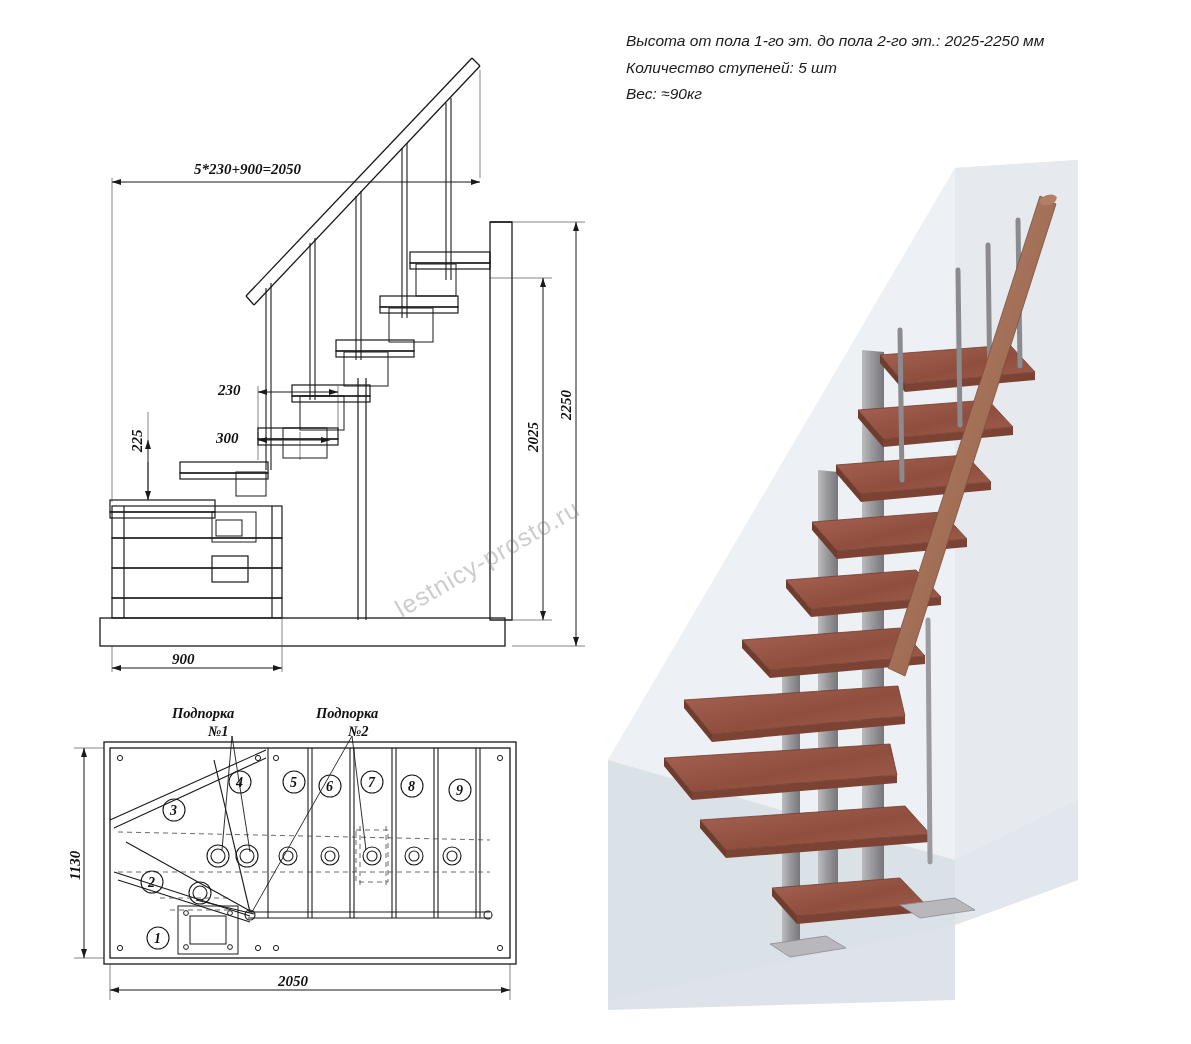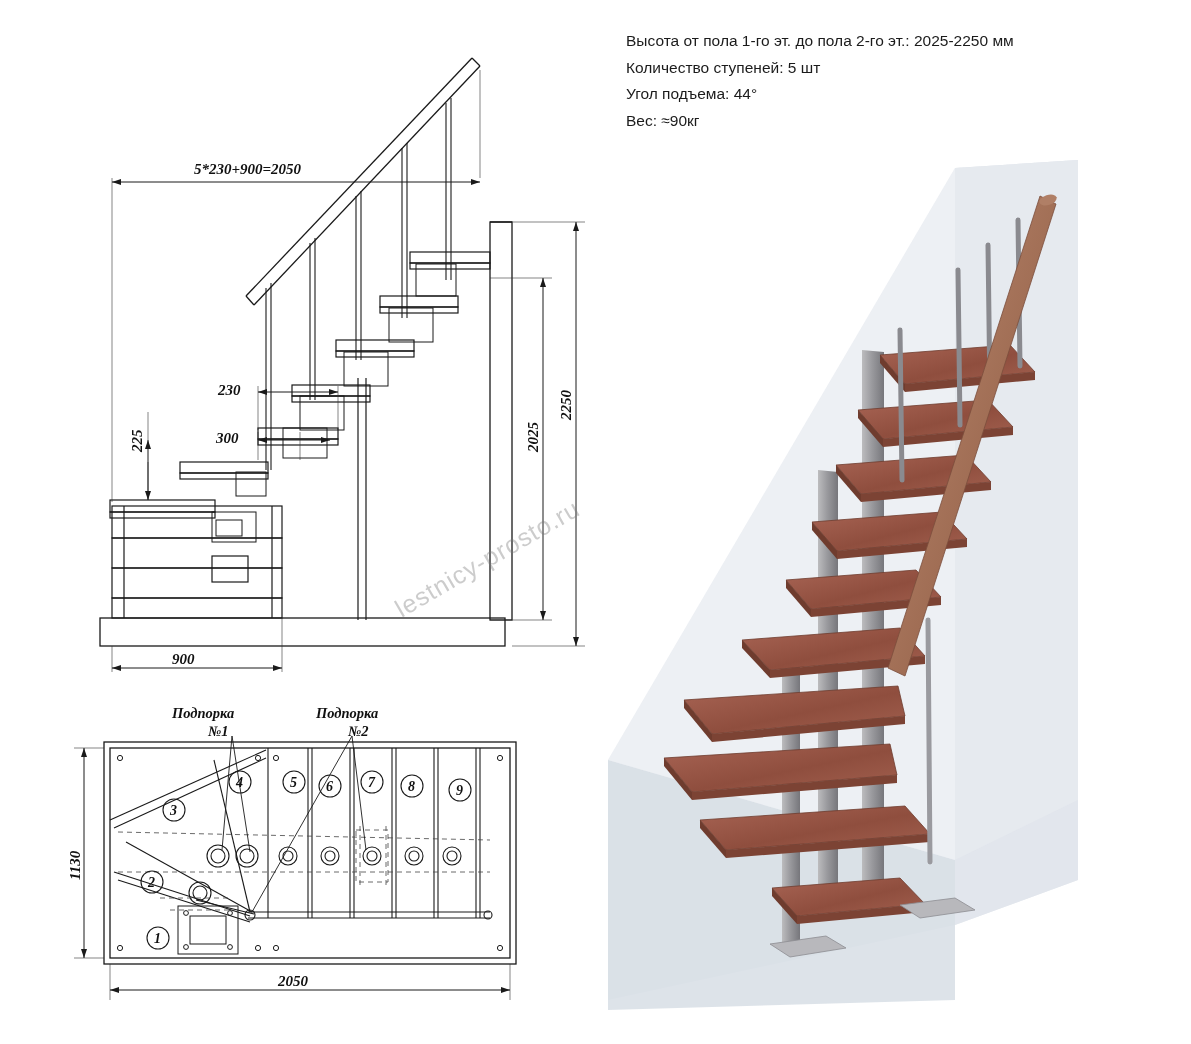--- a/index.html
+++ b/index.html
@@ -14,20 +14,21 @@
   #root{position:relative;width:1191px;height:1044px;}
 
   
   .spec{
     position:absolute;
     left:626px;top:28px;width:540px;
     font-size:15.5px;
     line-height:26.5px;
     color:#1b1b1b;
     white-space:nowrap;
+    font-style:italic;
   }
   .spec div{margin:0;padding:0;}
 
   
   .svg-layer{position:absolute;left:0;top:0;}
 
   
   .dimtext{
     font-family:"Liberation Serif", serif;
     font-style:italic;
@@ -66,21 +67,20 @@
   }
 </style>
 </head>
 <body>
 
 <div id="root">
 
   <div class="spec">
     <div>Высота от пола 1-го эт. до пола 2-го эт.: 2025-2250 мм</div>
     <div>Количество ступеней: 5 шт</div>
-    <div>Угол подъема: 44°</div>
     <div>Вес: ≈90кг</div>
   </div>
 
   <svg class="svg-layer" width="1191" height="1044">
     <defs>
       <linearGradient id="woodG" x1="0" y1="0" x2="1" y2="1">
         <stop offset="0%" stop-color="#a86454"></stop>
         <stop offset="55%" stop-color="#8f4e3e"></stop>
         <stop offset="100%" stop-color="#a2604f"></stop>
       </linearGradient>

